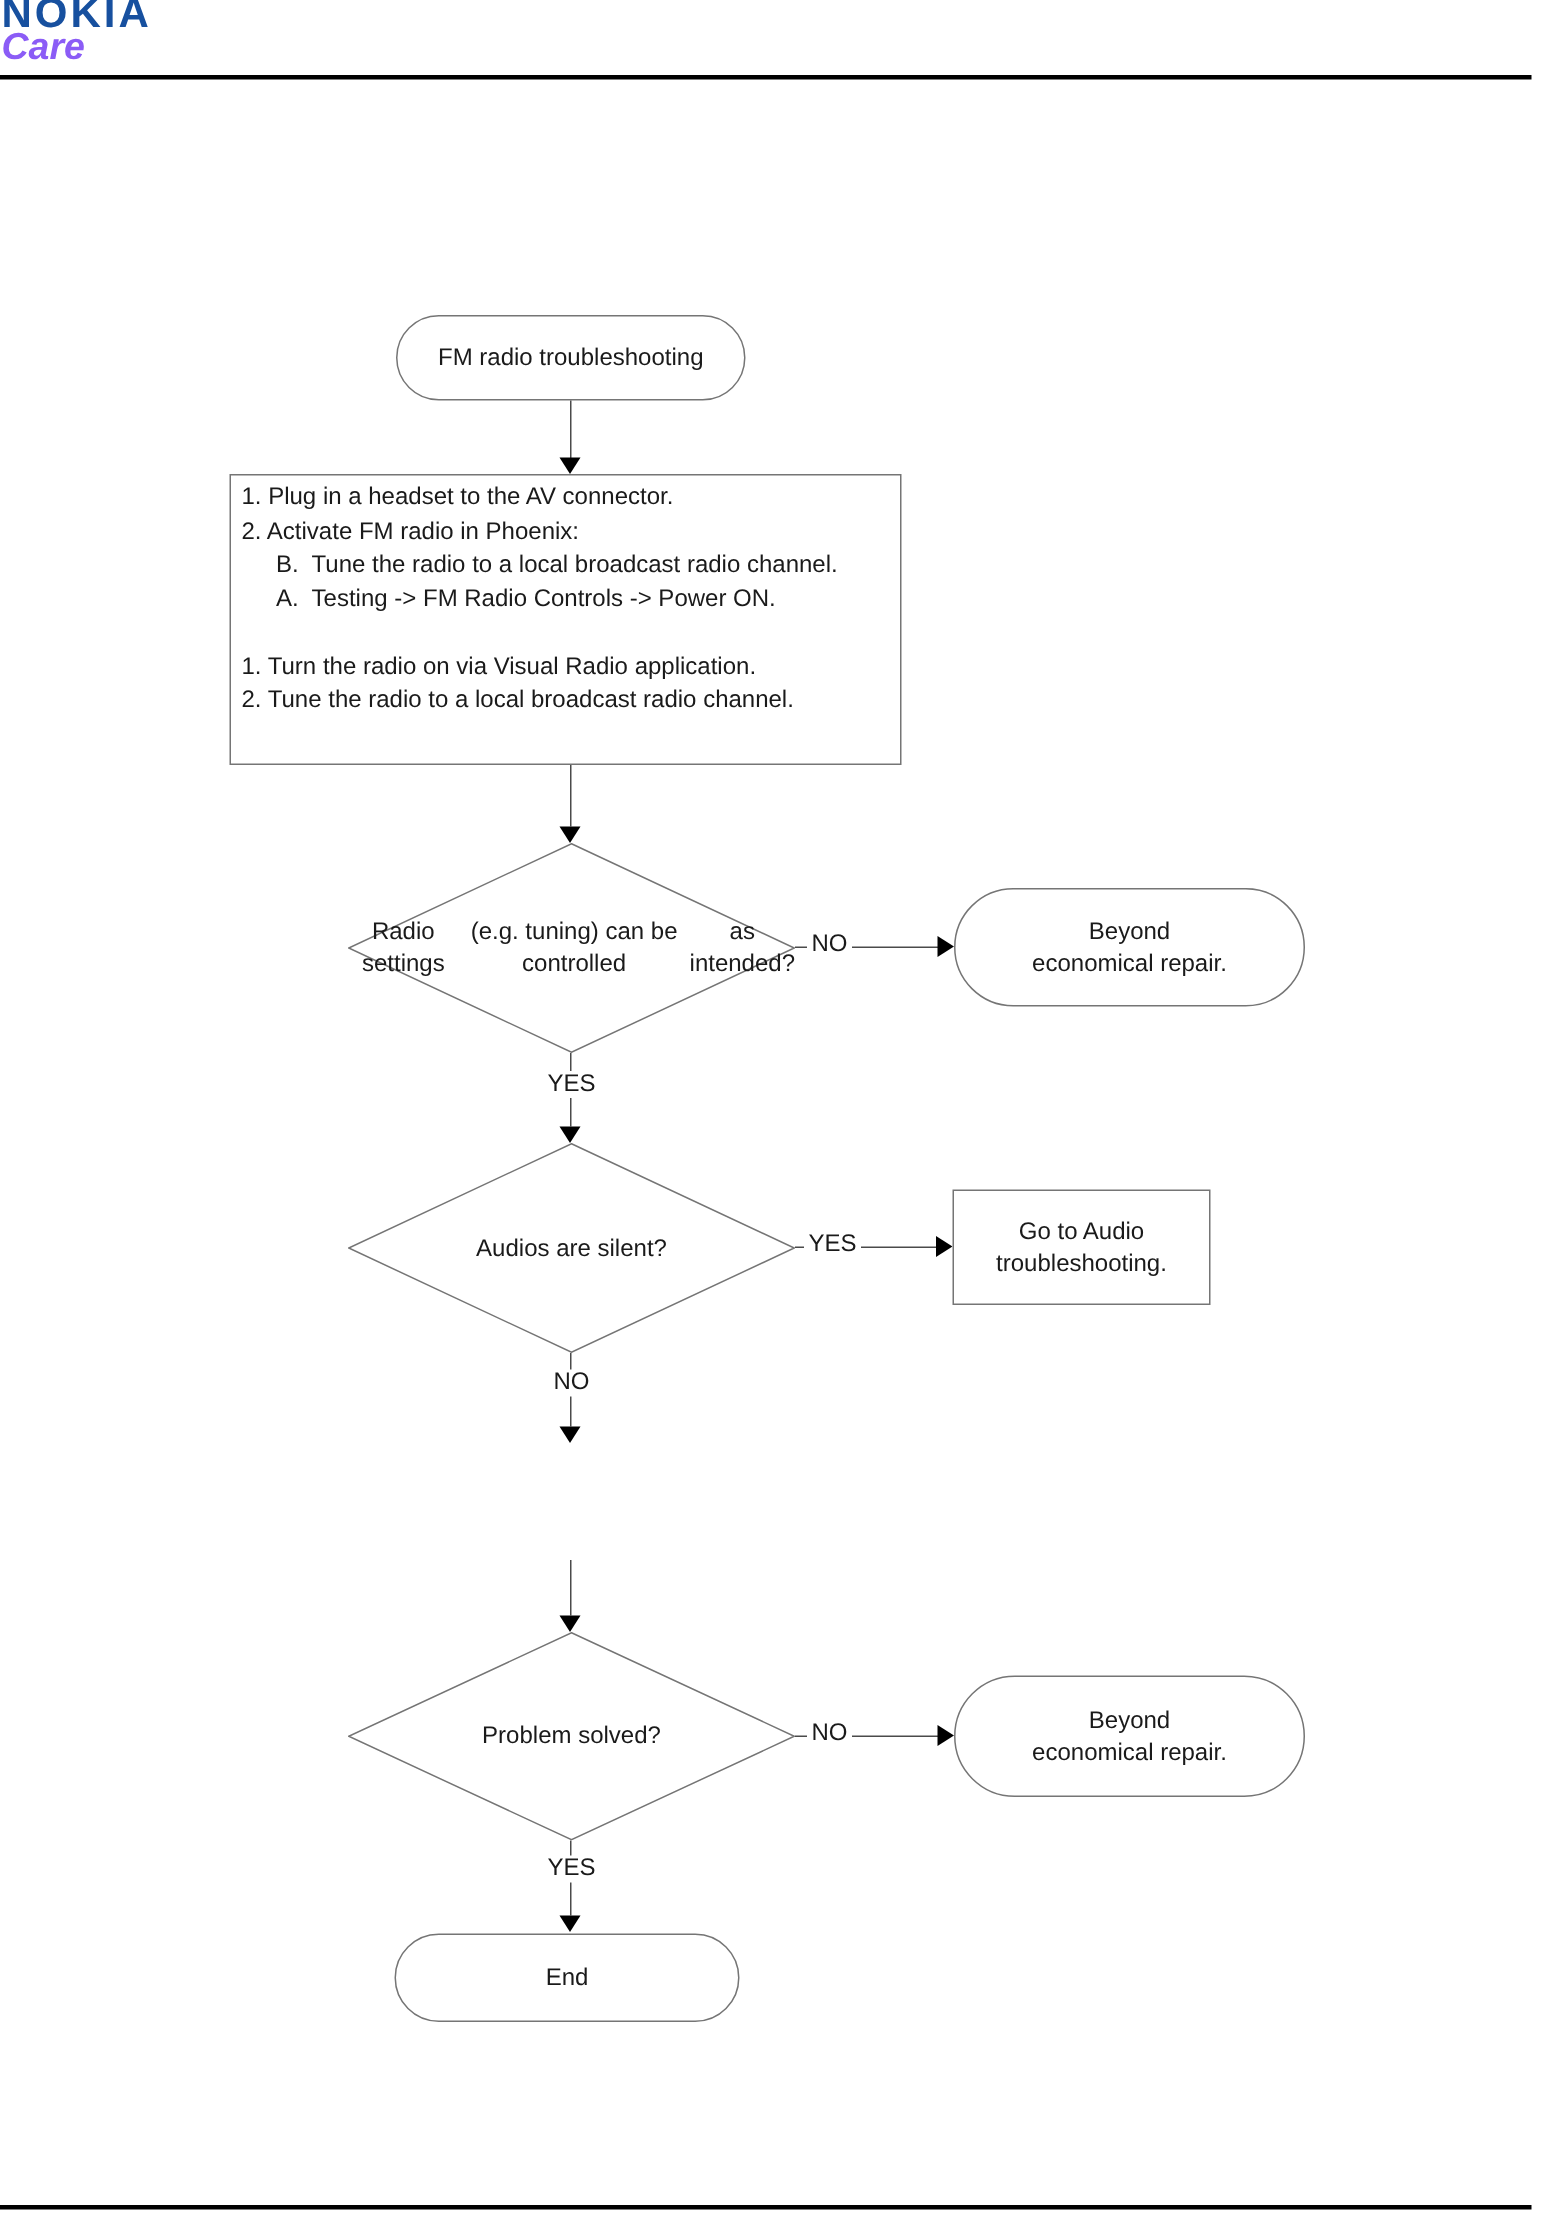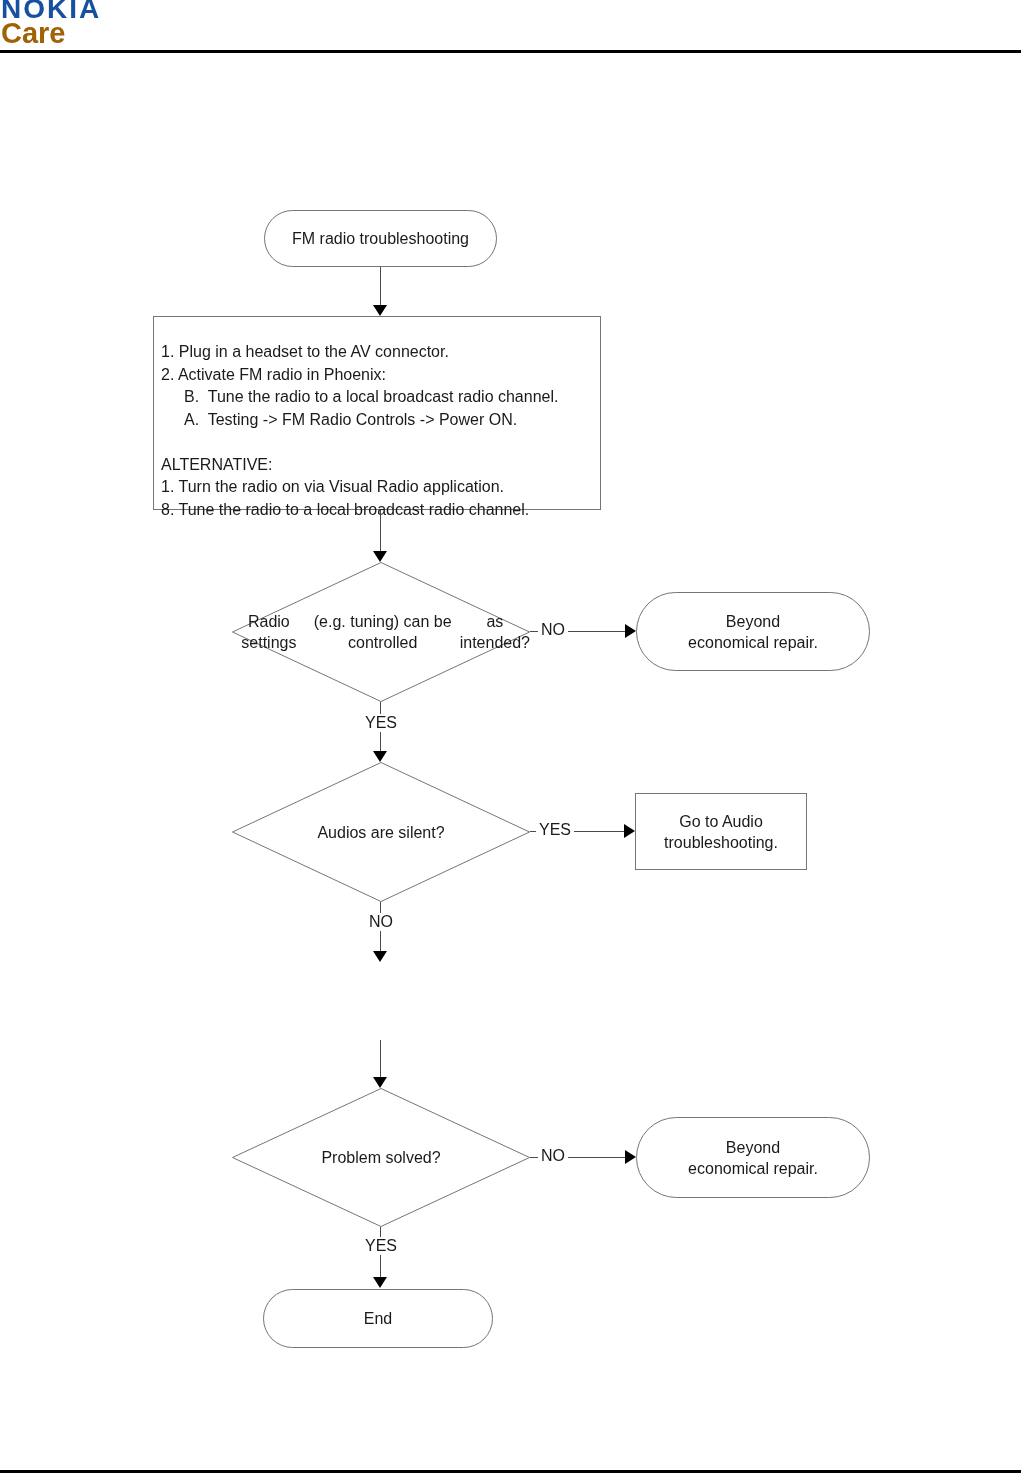--- a/index.html
+++ b/index.html
@@ -13,22 +13,23 @@
     overflow: hidden;
   }
   
   .logo-brand {
     position: absolute; left: 1px; top: -7px;
     font-size: 28px; font-weight: bold; letter-spacing: 2px;
     color: #17509f;
   }
   .logo-sub {
     position: absolute; left: 1px; top: 17px;
-    font-size: 29px; font-weight: bold;
-    color: #a16207;
+    font-size: 25px; font-weight: bold;
+    color: #8b5cf6;
+    font-style: italic;
   }
   .rule { position: absolute; background: #000000; }
   .rule-top    { left: 0; top: 50px;   width: 1021px; height: 3px; }
   .rule-bottom { left: 0; top: 1470px; width: 1021px; height: 3px; }
 
   
   .node {
     position: absolute; box-sizing: border-box;
     border: 1px solid #757575; background: #ffffff;
     display: flex; flex-direction: column;
@@ -53,21 +54,21 @@
     font-size: 16px; color: #1a1a1a; white-space: nowrap;
   }
   .edge-label.center { transform: translateX(-50%); }
 
   
   .process {
     position: absolute; box-sizing: border-box;
     border: 1px solid #757575; background: #ffffff;
     left: 153px; top: 316px; width: 448px; height: 194px;
     font-size: 16px; line-height: 22.5px;
-    padding: 24px 6px 0 7px; text-align: left;
+    padding: 4px 6px 0 7px; text-align: left;
   }
   .pline { min-height: 22.5px; white-space: pre-wrap; }
   .pline.indent { padding-left: 23px; }
 
   
   .diamond { position: absolute; }
   .diamond svg { position: absolute; left: 0; top: 0; }
   .dtext {
     position: absolute; left: 0; top: 0; right: 0; bottom: 0;
     display: flex; flex-direction: row;
@@ -93,23 +94,22 @@
 
   <div class="vline" style="left:380px; top:267px; height:39px;"></div>
   <div class="arrow-down" style="left:373px; top:305px;"></div>
 
   <div class="process">
     <div class="pline">1. Plug in a headset to the AV connector.</div>
     <div class="pline">2. Activate FM radio in Phoenix:</div>
     <div class="pline indent">B.  Tune the radio to a local broadcast radio channel.</div>
     <div class="pline indent">A.  Testing -&gt; FM Radio Controls -&gt; Power ON.</div>
     <div class="pline"></div>
-    <div class="pline">ALTERNATIVE:</div>
     <div class="pline">1. Turn the radio on via Visual Radio application.</div>
-    <div class="pline">8. Tune the radio to a local broadcast radio channel.</div>
+    <div class="pline">2. Tune the radio to a local broadcast radio channel.</div>
   </div>
 
   <div class="vline" style="left:380px; top:510px; height:41px;"></div>
   <div class="arrow-down" style="left:373px; top:551px;"></div>
 
   <div class="diamond" style="left:232px; top:562px; width:298px; height:140px;">
     <svg width="298" height="140" viewBox="0 0 298 140">
       <polygon points="149,0.5 297.5,70 149,139.5 0.5,70" fill="#ffffff" stroke="#757575" stroke-width="1"></polygon>
     </svg>
     <div class="dtext">

